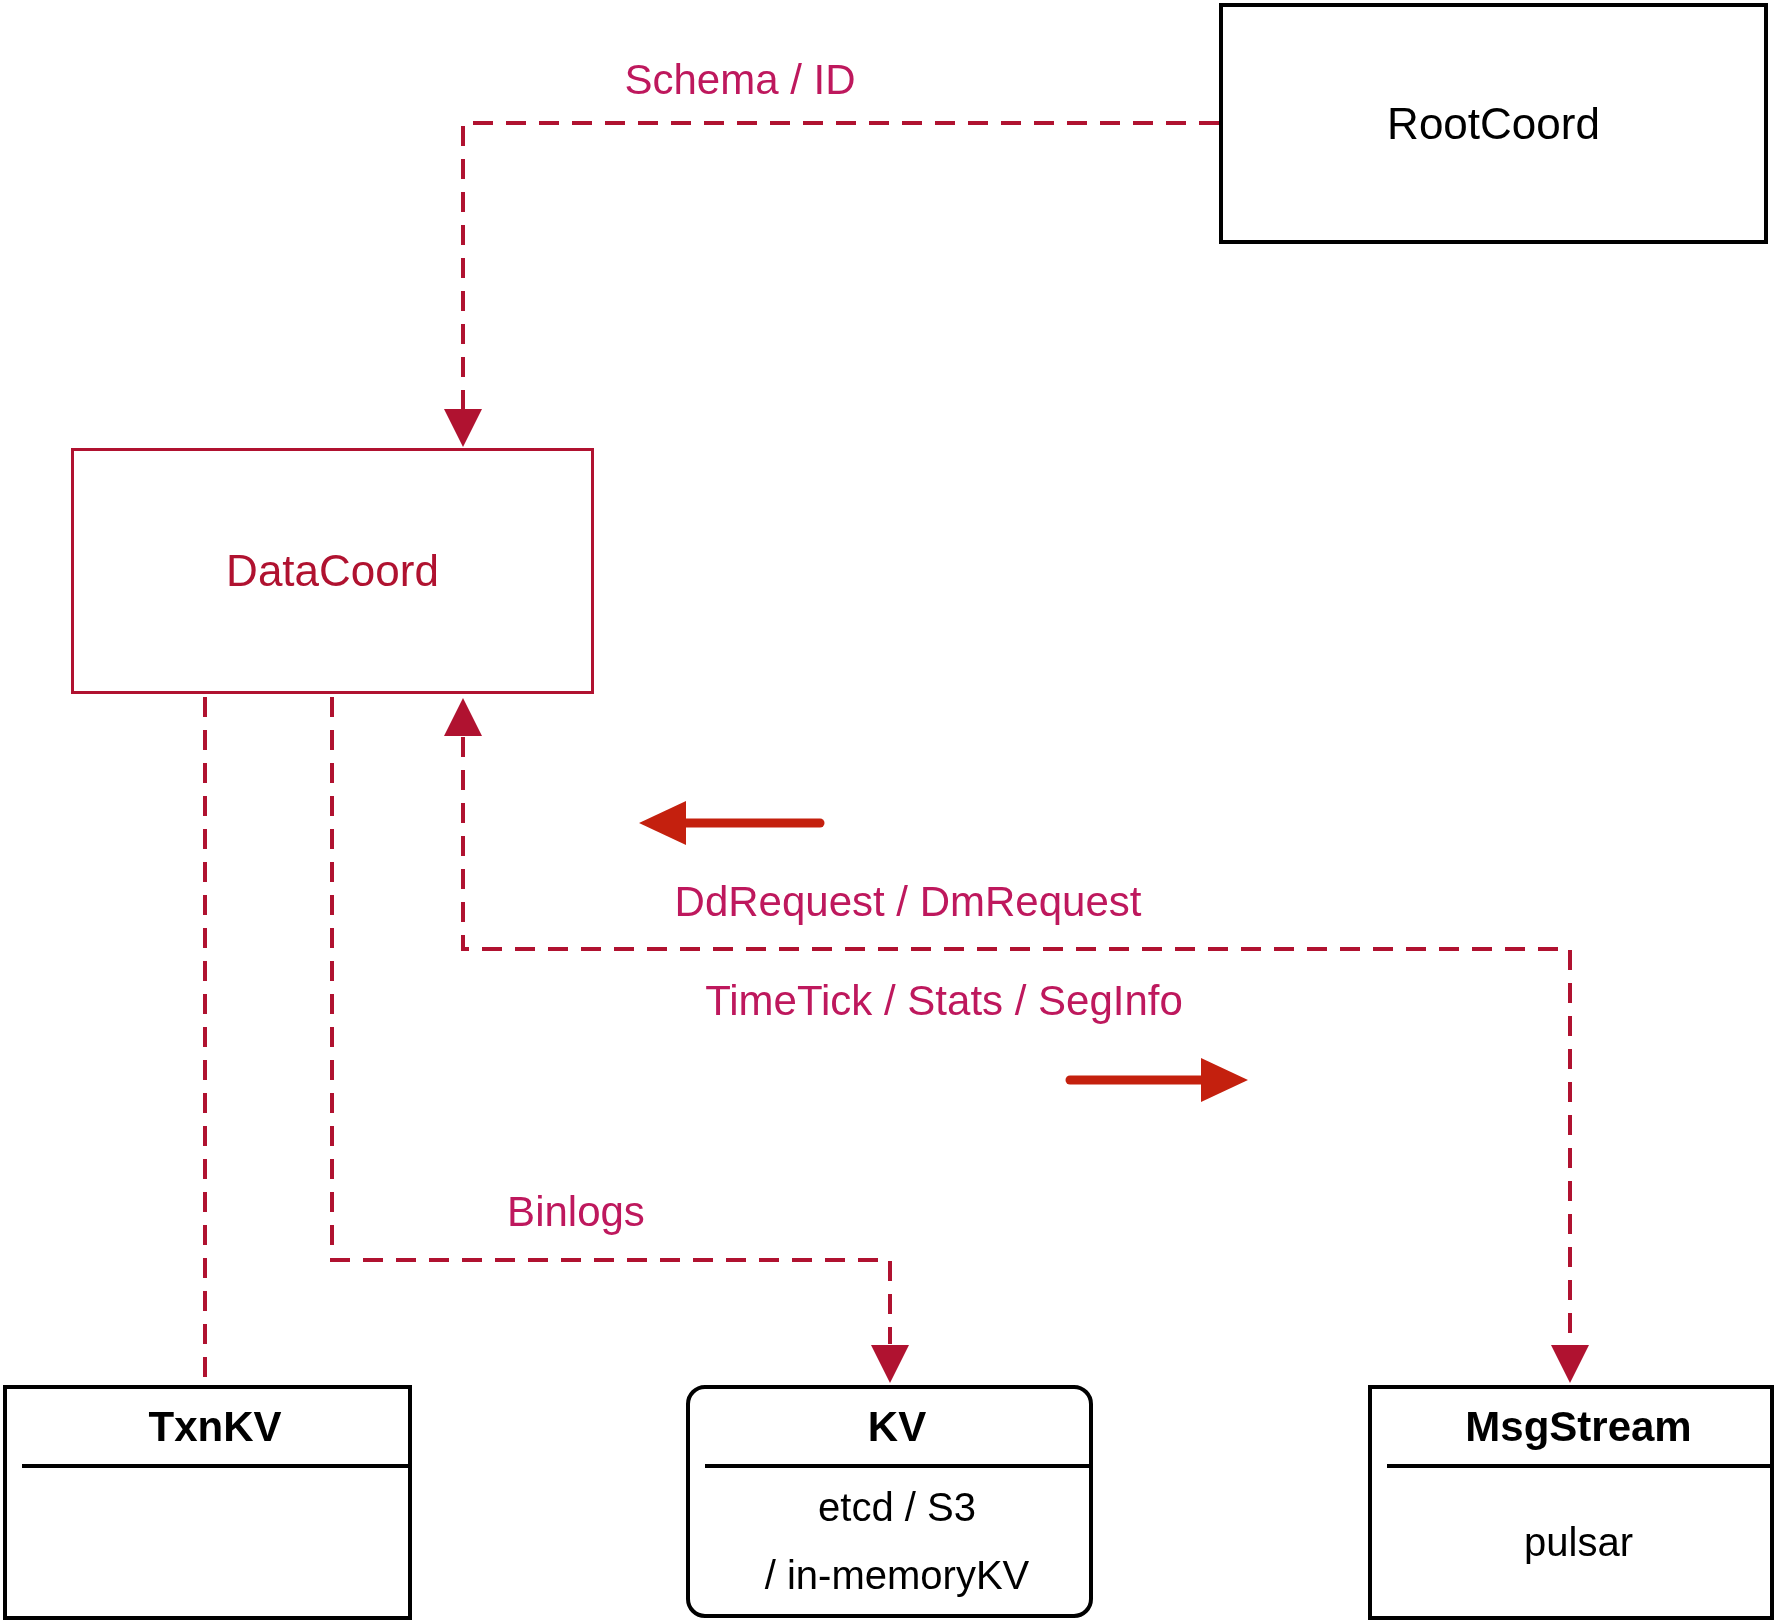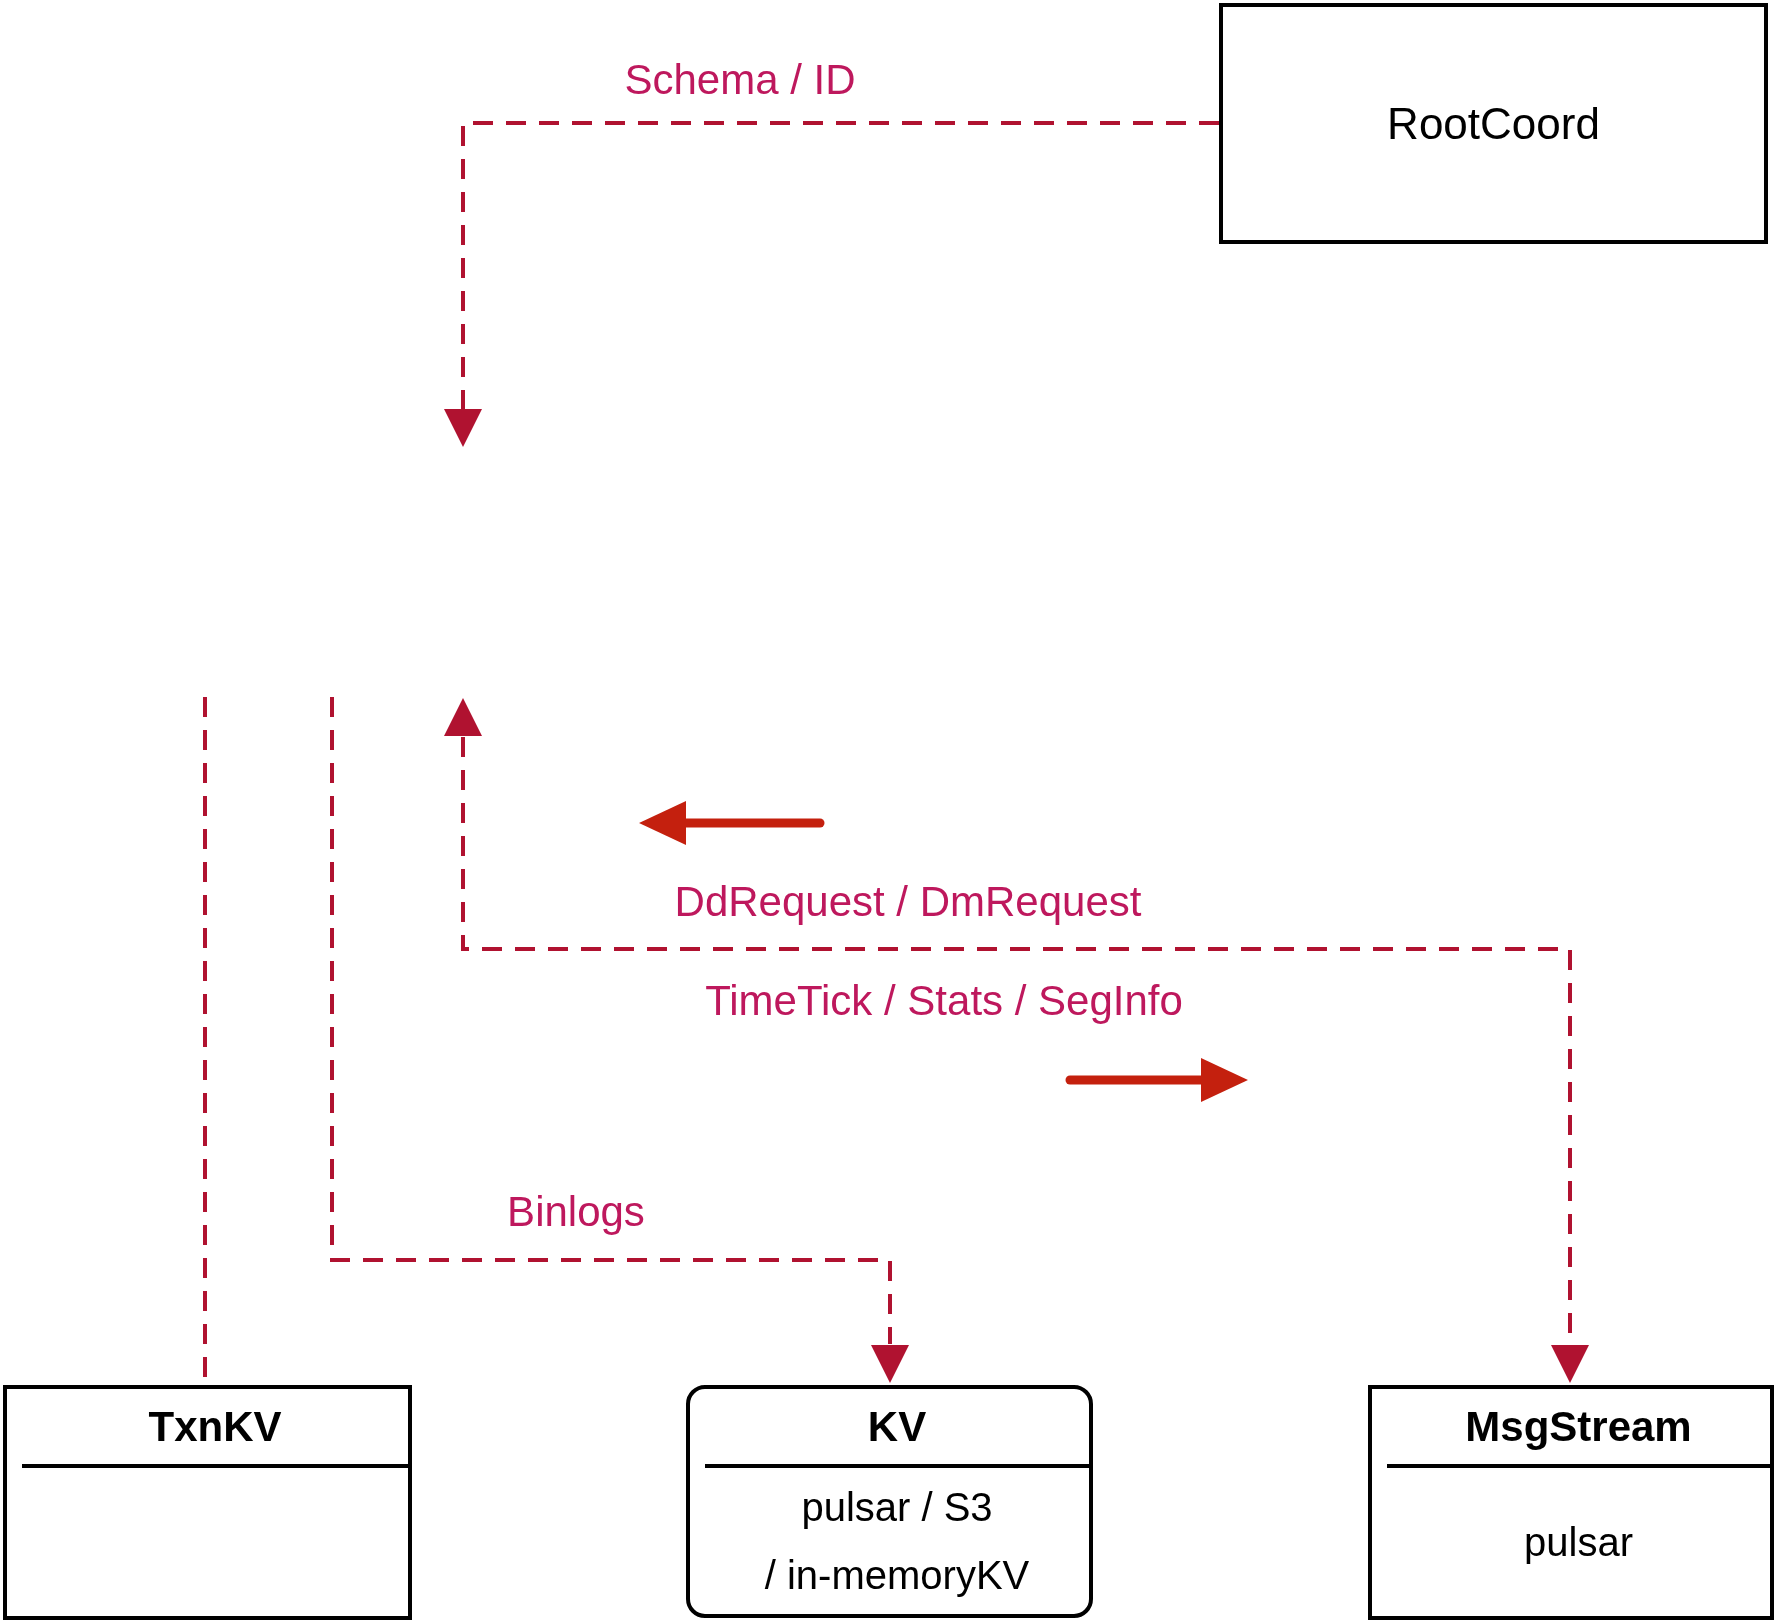--- a/index.html
+++ b/index.html
@@ -129,29 +129,32 @@
     <g>
       <path class="solid-arrow-shaft" d="M1070,1080 L1203,1080"></path>
       <polygon class="solid-arrow-head" points="1248,1080 1201,1058 1201,1102"></polygon>
     </g>
   </svg>
 
   <div class="node node-plain node-root">
     <span>RootCoord</span>
   </div>
 
+  <div class="node node-data">
+    <span>DataCoord</span>
+  </div>
 
   <div class="node node-table node-txnkv">
     <div class="table-header">TxnKV</div>
   </div>
 
   <div class="node node-table node-kv">
     <div class="table-header">KV</div>
     <div class="table-body">
-      <span>pulsar / S3</span>
+      <span>etcd / S3</span>
       <span>/ in-memoryKV</span>
     </div>
   </div>
 
   <div class="node node-table node-msgstream">
     <div class="table-header">MsgStream</div>
     <div class="table-body">
       <span>pulsar</span>
     </div>
   </div>

